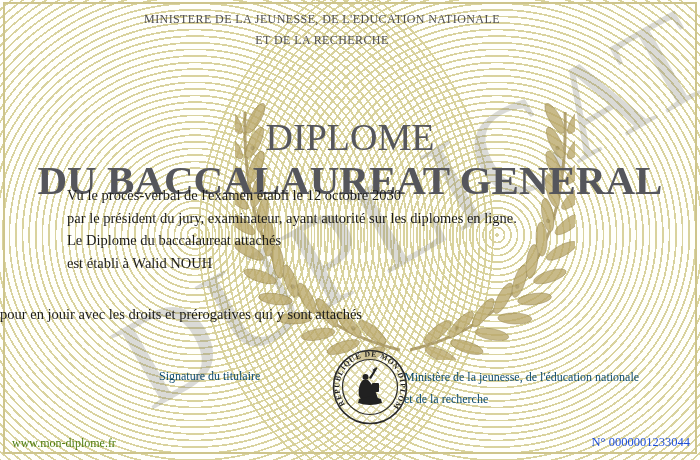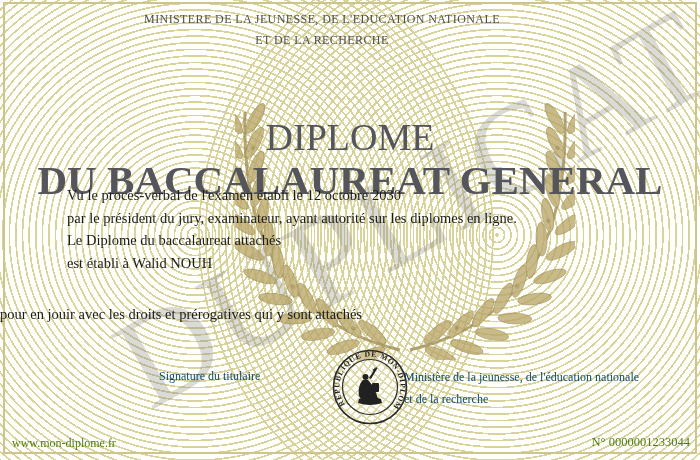--- a/index.html
+++ b/index.html
@@ -45,21 +45,21 @@
     font-size:14.5px;line-height:22.6px;color:#1b1b1b;
   }
   .rights{
     position:absolute;left:0;top:306px;width:600px;text-align:left;
     font-size:14.5px;color:#1b1b1b;
   }
   .small{font-size:12px;color:#0c4a6e;}
   .sig{position:absolute;left:159px;top:369px;}
   .issuer{position:absolute;left:404px;top:367px;line-height:21.5px;}
   .url{position:absolute;left:12px;top:436px;font-size:12px;color:#4d7c0f;}
-  .serial{position:absolute;right:10px;top:435px;font-size:12.5px;color:#4d7c0f;}
+  .serial{position:absolute;right:10px;top:435px;font-size:12.5px;color:#1d4ed8;}
   .wreath{position:absolute;left:235px;top:100px;}
   .seal{position:absolute;left:330px;top:347px;}
 </style>
 </head>
 <body>
 
 <div class="page">
 
   <div class="rosette rosette-left"></div>
   <div class="rosette rosette-right"></div>

